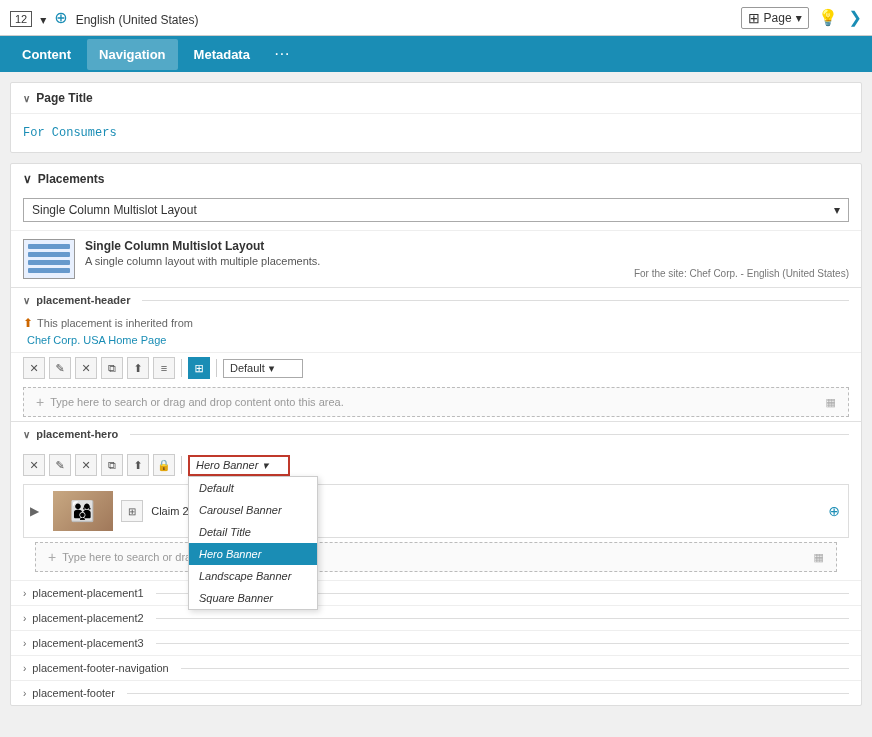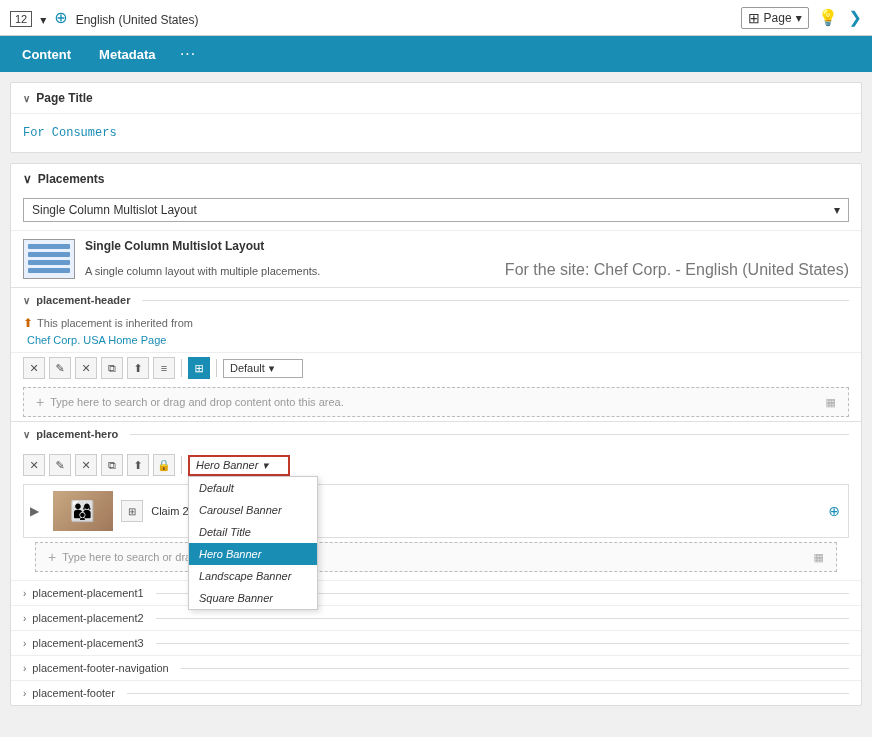--- a/index.html
+++ b/index.html
@@ -58,22 +58,22 @@
       display: flex; align-items: flex-start; gap: 10px;
       padding: 8px 12px; border-top: 1px solid #eee;
     }
     .layout-icon {
       width: 52px; height: 40px; border: 1px solid #999; flex-shrink: 0;
       display: flex; flex-direction: column; gap: 3px; padding: 4px; background: #e8f0fe;
     }
     .layout-icon-line { background: #6699cc; height: 5px; border-radius: 1px; }
     .layout-card-text { flex: 1; }
     .layout-card-title { font-weight: bold; font-size: 12px; }
-    .layout-card-desc { font-size: 11px; color: #555; margin-top: 12px; }
-    .layout-card-site { font-size: 16px; color: #777; text-align: right; flex-shrink: 0; align-self: flex-end; }
+    .layout-card-desc { font-size: 11px; color: #555; margin-top: 2px; }
+    .layout-card-site { font-size: 10px; color: #777; text-align: right; flex-shrink: 0; align-self: flex-end; }
 
     
     .placement-block { border-top: 1px solid #e0e0e0; padding: 0; }
     .placement-header {
       display: flex; align-items: center; gap: 6px; padding: 6px 12px;
       font-size: 11px; color: #444; font-weight: bold;
     }
     .placement-header .chevron { font-size: 10px; color: #666; cursor: pointer; }
     .placement-inherited { padding: 4px 12px; font-size: 11px; color: #666; display: flex; align-items: center; gap: 4px; }
     .placement-inherited-icon { color: #cc6600; font-size: 12px; }
@@ -164,20 +164,21 @@
       <span>Page</span>
       <span>▾</span>
     </div>
     <span style="font-size:16px; color:#666;">💡</span>
     <span style="font-size:16px; color:#1a8db5;">❯</span>
   </div>
 </div>
 
 <div class="tab-bar">
   <div class="tab">Content</div>
+  <div class="tab active">Navigation</div>
   <div class="tab">Metadata</div>
   <div class="tab-dots">···</div>
 </div>
 
 <div class="main">
 
   <div class="section">
     <div class="section-header">
       <span class="chevron">∨</span>
       <span>Page Title</span>

